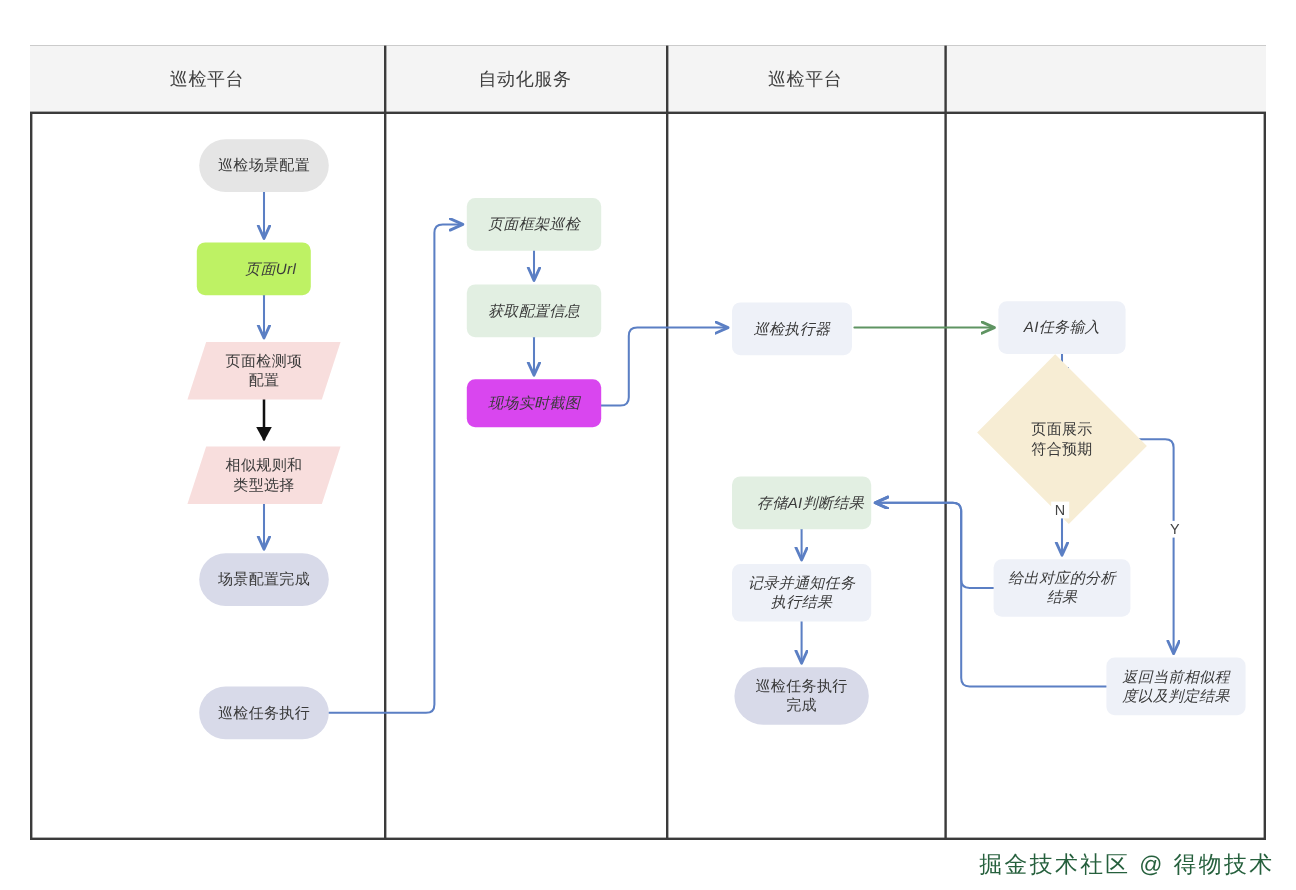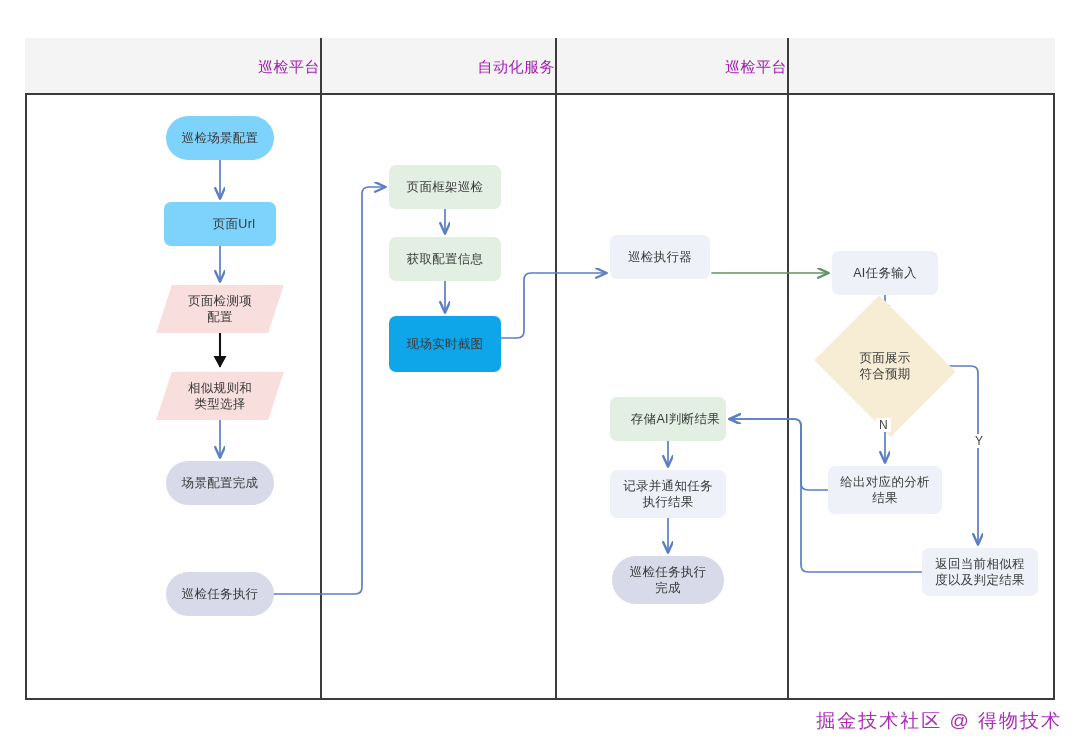--- a/index.html
+++ b/index.html
@@ -37,23 +37,23 @@
     top:38px;
     width:0;
     height:662px;
     border-left:2px solid #3b3b3b;
   }
   .lane-title{
     position:absolute;
     top:38px;
     height:57px;
     line-height:57px;
-    text-align:right;
+    text-align:center;
     font-size:15px;
-    color:#a21caf;
+    color:#404040;
     letter-spacing:0.5px;
     white-space:nowrap;
   }
   
   #wires{
     position:absolute;
     left:0; top:0;
     width:1080px; height:742px;
     pointer-events:none;
   }
@@ -66,21 +66,21 @@
     text-align:center;
     font-size:12.5px;
     line-height:16px;
     color:#3a3a3a;
     box-sizing:border-box;
     padding:2px 6px;
     white-space:pre-line;
     letter-spacing:0.3px;
   }
   .shape-pill{ border-radius:26px; }
-  .shape-rect{ border-radius:7px; }
+  .shape-rect{ border-radius:7px;font-style:italic; }
   .shape-para{
     border-radius:0;
     transform:skewX(-18deg);
   }
   .shape-para > span{ display:block; transform:skewX(18deg); }
   .shape-diamond{
     background:transparent !important;
     border-radius:0;
   }
   .diamond-bg{
@@ -100,21 +100,21 @@
     background:#ffffff;
     padding:0 3px;
     line-height:14px;
   }
   
   #watermark{
     position:absolute;
     right:18px;
     bottom:8px;
     font-size:19px;
-    color:#a21caf;
+    color:#14532d;
     letter-spacing:2px;
     white-space:nowrap;
     opacity:.92;
     margin-top:45px;
   }
 </style>
 </head>
 <body>
 
 <div id="canvas">
@@ -177,32 +177,32 @@
     <g fill="none" stroke="#111111" stroke-width="2.1" stroke-linecap="round">
       <path d="M220,333 L220,366" marker-end="url(#ah-dark)"></path>
     </g>
 
     <g fill="none" stroke="#5f9462" stroke-width="1.7" stroke-linecap="round">
       <path d="M712,273 L828,273" marker-end="url(#ah-green)"></path>
     </g>
   </svg>
 
   <div id="node-layer">
-      <div class="node shape-pill" style="left: 166px; top: 116px; width: 108px; height: 44px; background: #7dd3fc;"><span>巡检场景配置</span></div>
-      <div class="node shape-rect" style="left: 164px; top: 202px; width: 112px; height: 44px; background: #7dd3fc; padding-left: 34px;"><span>页面Url</span></div>
+      <div class="node shape-pill" style="left: 166px; top: 116px; width: 108px; height: 44px; background: #e5e5e5;"><span>巡检场景配置</span></div>
+      <div class="node shape-rect" style="left: 164px; top: 202px; width: 95px; height: 44px; background: #bef264; padding-left: 34px;"><span>页面Url</span></div>
       <div class="node shape-para" style="left: 164px; top: 285px; width: 112px; height: 48px; background: rgb(248, 222, 221);"><span>页面检测项
 配置</span></div>
       <div class="node shape-para" style="left: 164px; top: 372px; width: 112px; height: 48px; background: rgb(248, 222, 221);"><span>相似规则和
 类型选择</span></div>
       <div class="node shape-pill" style="left: 166px; top: 461px; width: 108px; height: 44px; background: rgb(216, 218, 233);"><span>场景配置完成</span></div>
       <div class="node shape-pill" style="left: 166px; top: 572px; width: 108px; height: 44px; background: rgb(216, 218, 233);"><span>巡检任务执行</span></div>
       <div class="node shape-rect" style="left: 389px; top: 165px; width: 112px; height: 44px; background: rgb(226, 239, 226);"><span>页面框架巡检</span></div>
       <div class="node shape-rect" style="left: 389px; top: 237px; width: 112px; height: 44px; background: rgb(226, 239, 226);"><span>获取配置信息</span></div>
-      <div class="node shape-rect" style="left: 389px; top: 316px; width: 112px; height: 56px; background: #0ea5e9;"><span>现场实时截图</span></div>
-      <div class="node shape-rect" style="left: 610px; top: 235px; width: 100px; height: 44px; background: rgb(238, 241, 248);"><span>巡检执行器</span></div>
+      <div class="node shape-rect" style="left: 389px; top: 316px; width: 112px; height: 40px; background: #d946ef;"><span>现场实时截图</span></div>
+      <div class="node shape-rect" style="left: 610px; top: 252px; width: 100px; height: 44px; background: rgb(238, 241, 248);"><span>巡检执行器</span></div>
       <div class="node shape-rect" style="left: 610px; top: 397px; width: 116px; height: 44px; background: rgb(226, 239, 226); justify-content: flex-end;"><span>存储AI判断结果</span></div>
       <div class="node shape-rect" style="left: 610px; top: 470px; width: 116px; height: 48px; background: rgb(238, 241, 248);"><span>记录并通知任务
 执行结果</span></div>
       <div class="node shape-pill" style="left: 612px; top: 556px; width: 112px; height: 48px; background: rgb(216, 218, 233);"><span>巡检任务执行
 完成</span></div>
       <div class="node shape-rect" style="left: 832px; top: 251px; width: 106px; height: 44px; background: rgb(238, 241, 248); align-items: center;"><span>AI任务输入</span></div>
       <div class="node shape-diamond" style="left: 831px; top: 320px; width: 108px; height: 92px;"><div class="diamond-bg" style="background: rgb(247, 237, 212);"></div><span class="diamond-label">页面展示
 符合预期</span></div>
       <div class="node shape-rect" style="left: 828px; top: 466px; width: 114px; height: 48px; background: rgb(238, 241, 248);"><span>给出对应的分析
 结果</span></div>

